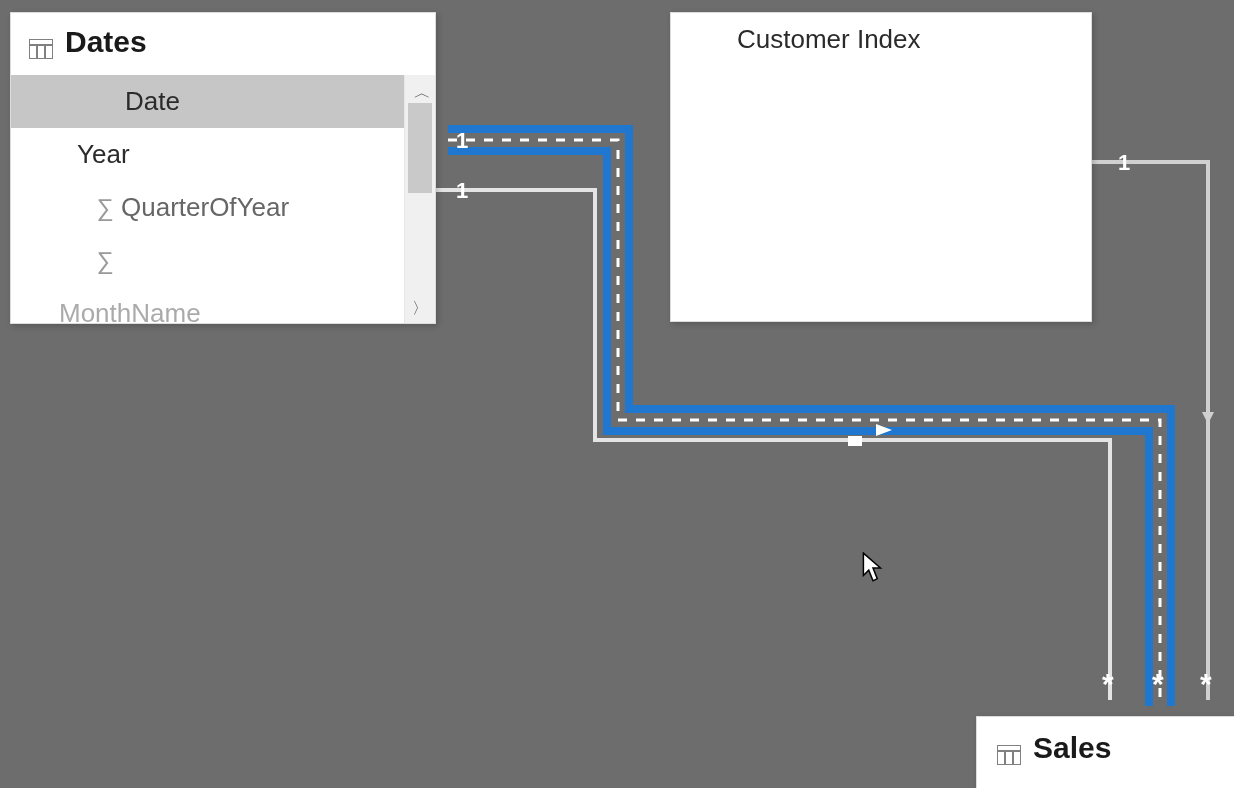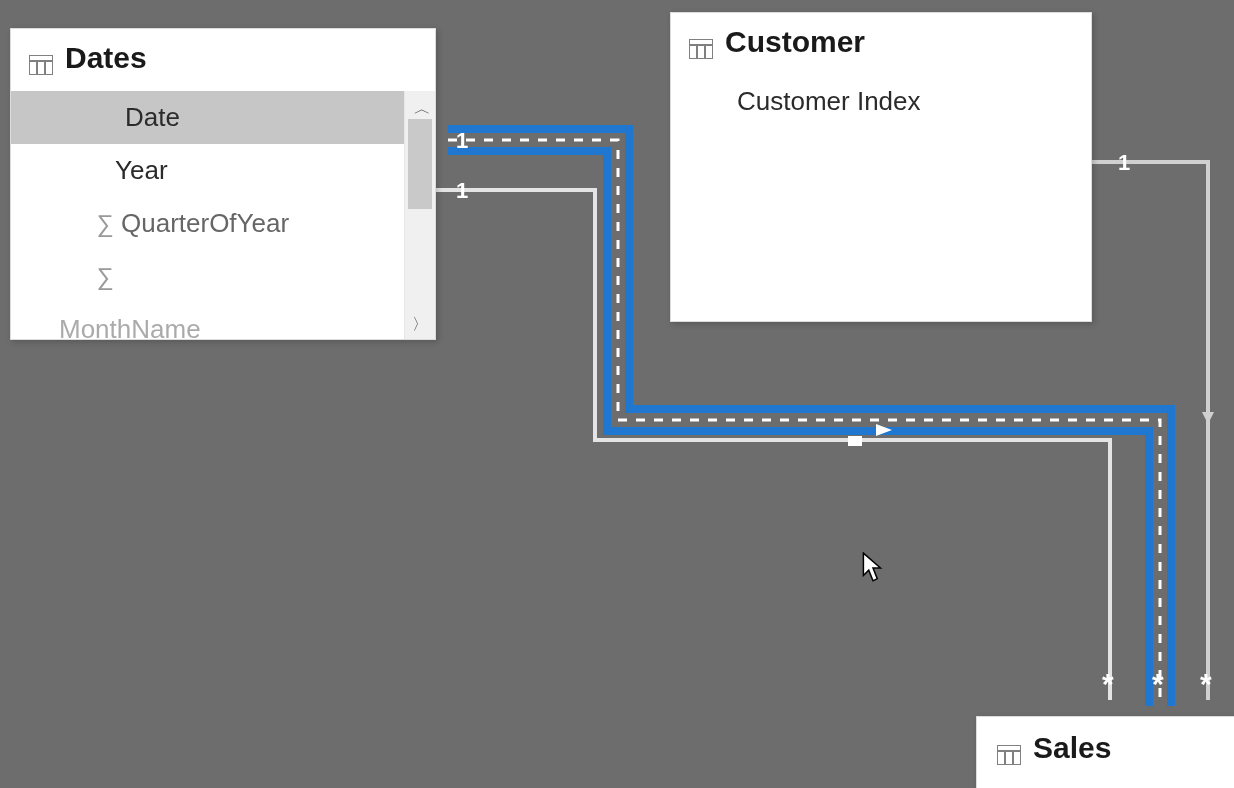--- a/index.html
+++ b/index.html
@@ -168,38 +168,38 @@
       <path d="M 448 140 H 618 V 420 H 1160 V 706" stroke="#ffffff" stroke-width="3" fill="none" stroke-dasharray="9 9"></path>
 
       <polygon points="876,424 892,430 876,436" fill="#ffffff"></polygon>
       <rect x="848" y="436" width="14" height="10" fill="#ffffff"></rect>
       <text class="card-label" x="456" y="148">1</text>
       <text class="star-label" x="1152" y="694">*</text>
     </g>
 
   </svg>
 
-  <div class="table-box" style="left:10px; top:28px; width:424px; height:310px;">
+  <div class="table-box" style="left:10px; top:12px; width:424px; height:310px;">
     <div class="table-header">
       <span class="tbl-icon">
         <svg viewBox="0 0 24 20" width="24" height="20">
           <rect x="0" y="0" width="24" height="20" fill="none" stroke="#808080" stroke-width="2"></rect>
           <line x1="0" y1="6" x2="24" y2="6" stroke="#808080" stroke-width="2"></line>
           <line x1="8" y1="6" x2="8" y2="20" stroke="#808080" stroke-width="2"></line>
           <line x1="16" y1="6" x2="16" y2="20" stroke="#808080" stroke-width="2"></line>
         </svg>
       </span>
       <span>Dates</span>
     </div>
     <div class="table-body">
       <div class="field-list">
         <div class="field-row selected" style="padding-left:114px;">
           <span class="field-label">Date</span>
         </div>
-        <div class="field-row plain" style="padding-left:104px;">
+        <div class="field-row plain" style="padding-left:66px;">
           <span class="field-label">Year</span>
         </div>
         <div class="field-row" style="padding-left:114px;">
           <span class="sigma">∑</span>
           <span class="field-label">QuarterOfYear</span>
         </div>
         <div class="field-row" style="padding-left:114px;">
           <span class="sigma">∑</span>
         </div>
         <div class="field-row" style="opacity:.55;">
@@ -211,31 +211,20 @@
         <div class="scroll-thumb"></div>
         <span class="scroll-arrow" style="transform:rotate(180deg);">〈</span>
       </div>
     </div>
   </div>
   <style>
     .scroll-arrow { transform: rotate(90deg); }
   </style>
 
   <div class="table-box customer" style="left:670px; top:12px; width:420px; height:308px;">
-    <div class="table-header">
-      <span class="tbl-icon">
-        <svg viewBox="0 0 24 20" width="24" height="20">
-          <rect x="0" y="0" width="24" height="20" fill="none" stroke="#808080" stroke-width="2"></rect>
-          <line x1="0" y1="6" x2="24" y2="6" stroke="#808080" stroke-width="2"></line>
-          <line x1="8" y1="6" x2="8" y2="20" stroke="#808080" stroke-width="2"></line>
-          <line x1="16" y1="6" x2="16" y2="20" stroke="#808080" stroke-width="2"></line>
-        </svg>
-      </span>
-      <span>Customer</span>
-    </div>
     <div class="table-body">
       <div class="field-list">
         <div class="field-row">
           <span class="field-label">Customer Index</span>
         </div>
       </div>
     </div>
   </div>
 
   <div class="table-box sales-header-only" style="left:976px; top:716px; width:258px; height:72px;">

